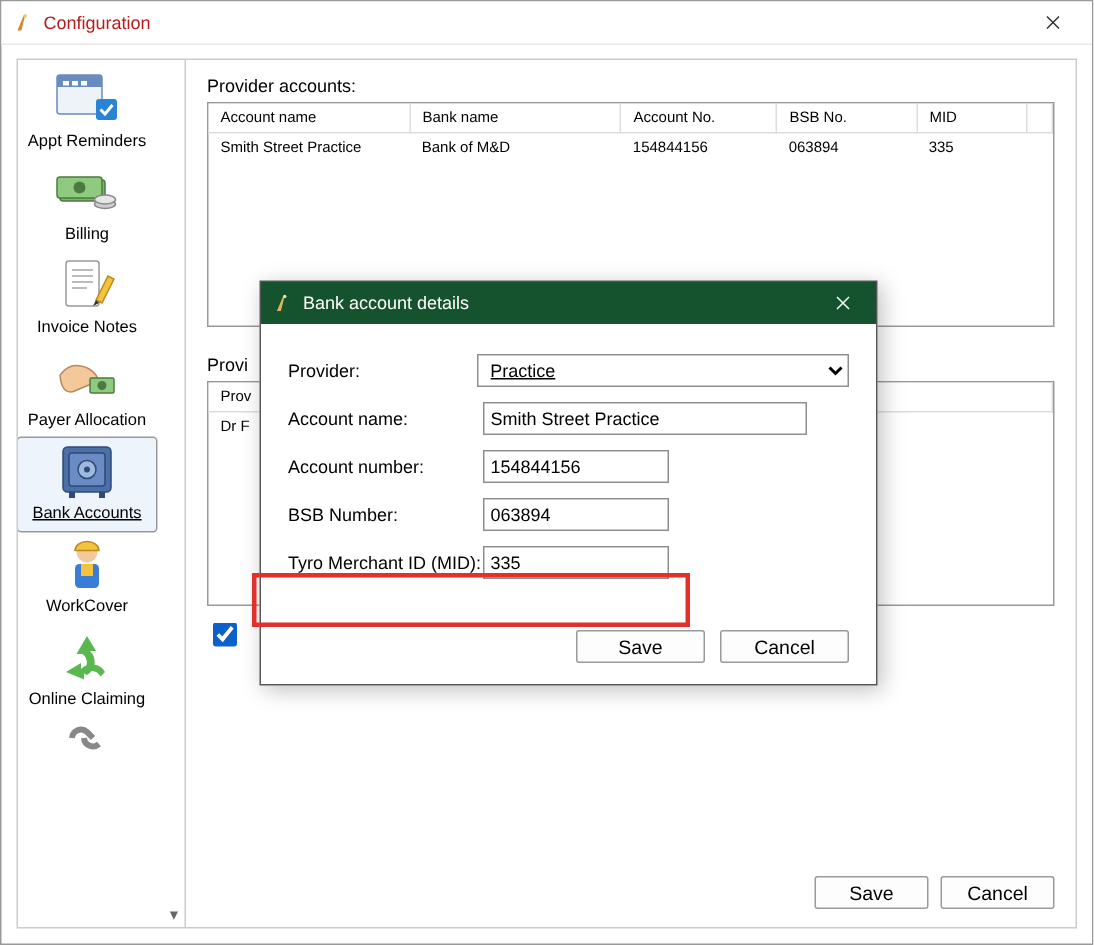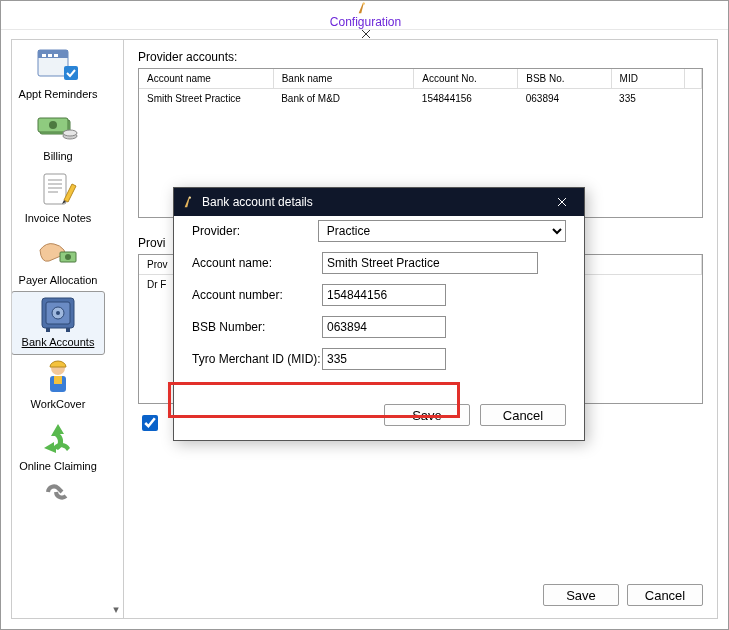--- a/index.html
+++ b/index.html
@@ -17,23 +17,22 @@
     box-sizing: border-box;
     position: relative;
     background: #fff;
   }
   .titlebar {
     height: 28px;
     display: flex;
     align-items: center;
     padding: 0 6px 0 8px;
     background: #fff;
-    color: #6d28d9;
+    color: #b91c1c;
     border-bottom: 1px solid #e8e8e8;
-    flex-direction: column;
   }
   .titlebar .app-icon {
     width: 14px;
     height: 14px;
     margin-right: 6px;
     display: inline-flex;
     align-items: center;
     justify-content: center;
   }
   .titlebar .title { flex: 1; font-size: 12px; }
@@ -177,21 +176,21 @@
     left: 172px;
     top: 158px;
     width: 410px;
     border: 1px solid #555;
     background: #fff;
     box-shadow: 3px 3px 14px rgba(0,0,0,0.25);
     z-index: 10;
   }
   .modal .m-titlebar {
     height: 28px;
-    background: #0f172a;
+    background: #14532d;
     color: #fff;
     display: flex;
     align-items: center;
     padding: 0 4px 0 8px;
     font-size: 12px;
   }
   .modal .m-titlebar .m-icon {
     width: 14px;
     height: 14px;
     margin-right: 6px;
@@ -205,41 +204,41 @@
   .modal .m-titlebar .m-close {
     width: 36px;
     height: 22px;
     display: flex;
     align-items: center;
     justify-content: center;
     color: #fff;
     cursor: pointer;
   }
   .modal .m-body {
-    padding: 4px 18px 14px 18px;
+    padding: 20px 18px 14px 18px;
   }
   .form-row {
     display: flex;
     align-items: center;
     margin-bottom: 10px;
   }
   .form-row .lbl {
     width: 130px;
     font-size: 12px;
   }
   .form-row select,
   .form-row input[type="text"] {
     font-size: 12px;
     padding: 2px 4px;
     border: 1px solid #8f8f8f;
     box-sizing: border-box;
     height: 22px;
     background: #fff;
   }
-  .form-row select { width: 256px; }
+  .form-row select { width: 256px; text-decoration: underline; }
   .in-wide { width: 216px; }
   .in-med { width: 124px; }
   .highlight-box {
     position: absolute;
     border: 3px solid #e2302a;
     pointer-events: none;
   }
   .modal-buttons {
     display: flex;
     justify-content: flex-end;

